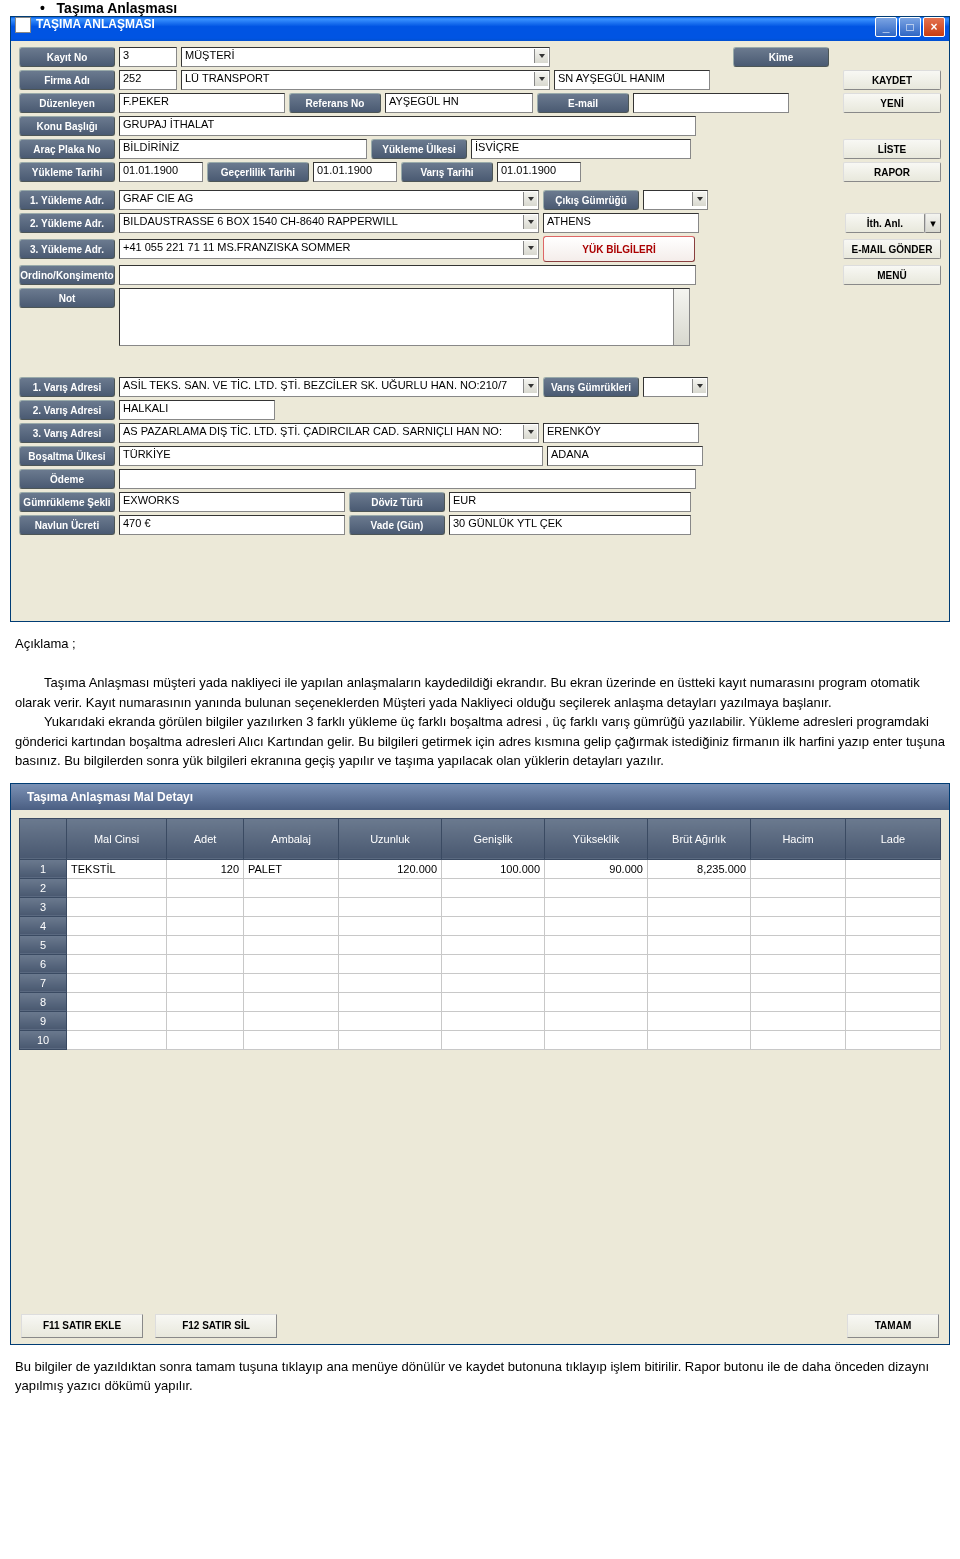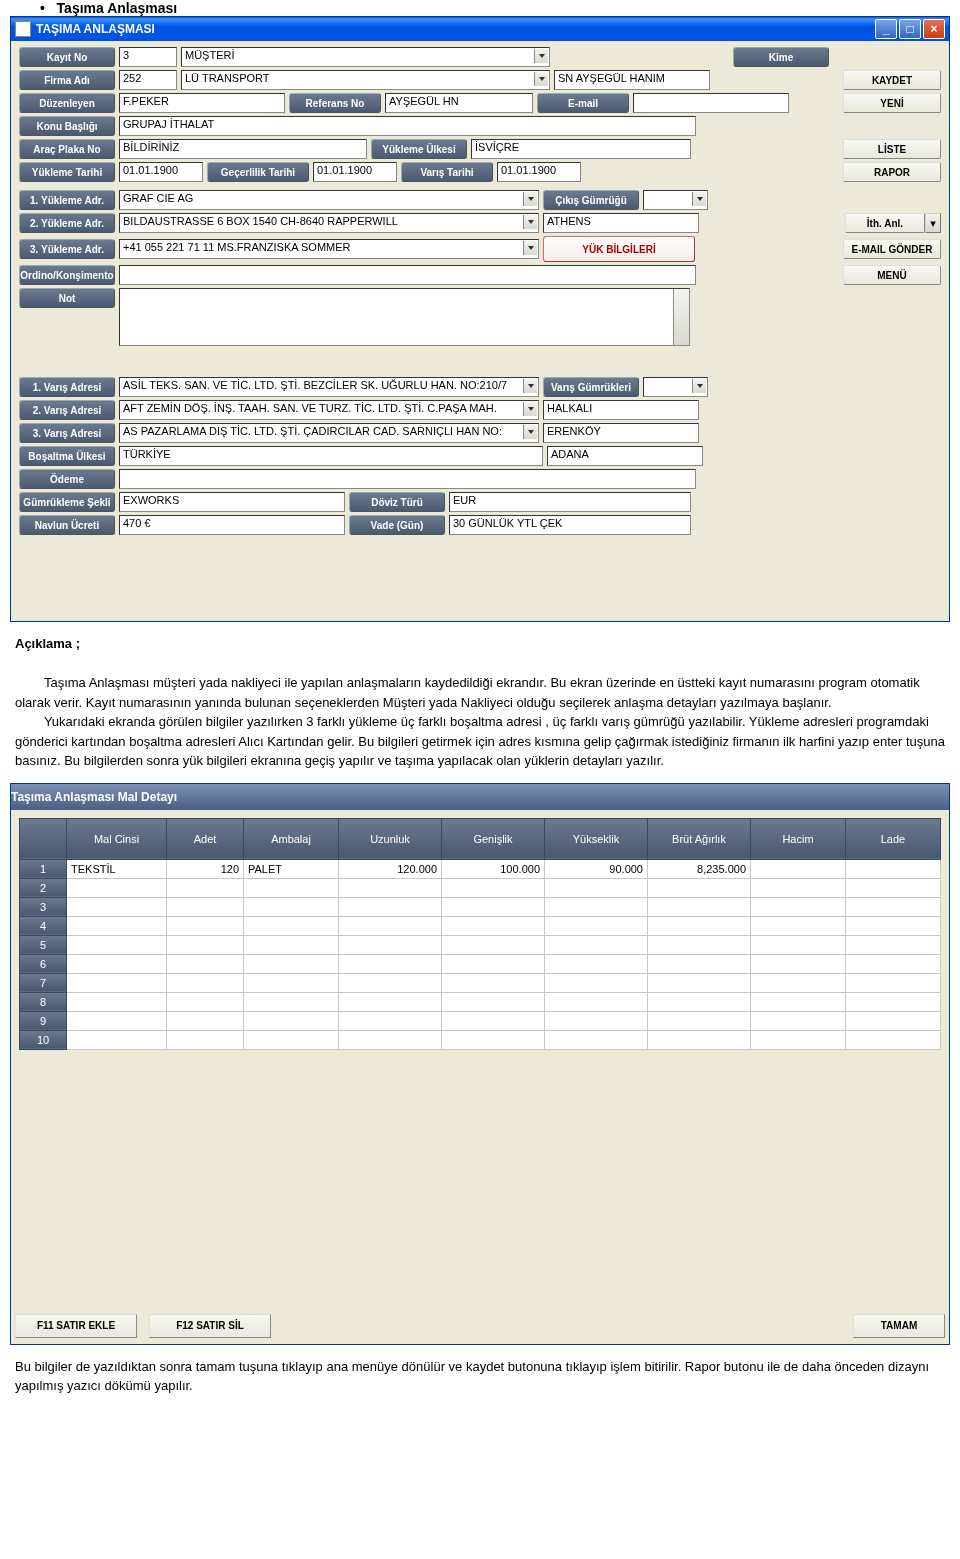--- a/index.html
+++ b/index.html
@@ -1,20 +1,20 @@
 <!DOCTYPE html>
 <html><head>
 <meta charset="utf-8">
 <style>
 body{margin:0;font:11px Arial,sans-serif;background:#fff;color:#000}
 .bullet{padding:0 40px;font:bold 14px Arial}
 .doc-text{padding:12px 15px;font:13px Arial;line-height:1.5}
-.doc-text b{font-weight:bold}
+.doc-text b{font-weight:normal}
 .win{background:#ece9d8;border:1px solid #003c74;margin:0 10px}
-.titlebar{height:24px;background:linear-gradient(#0058e6,#3a93ff 8%,#0054e3 40%,#0054e3 88%,#0050d0);display:flex;align-items:center;padding:0 4px;color:#fff;font:bold 12px Arial}
+.titlebar{height:24px;background:linear-gradient(#0058e6,#3a93ff 8%,#0054e3 40%,#0054e3 88%,#0050d0);display:flex;align-items:flex-start;padding:0 4px;color:#fff;font:bold 12px Arial}
 .titlebar .ticon{width:14px;height:14px;background:#fff;margin-right:5px;border:1px solid #888}
 .winbtns{margin-left:auto;display:flex;gap:2px}
 .winbtns div{width:20px;height:18px;border:1px solid #fff;border-radius:2px;background:linear-gradient(#7ba4e3,#2f66c4);display:flex;align-items:center;justify-content:center;font:bold 12px Arial;color:#fff}
 .winbtns .close{background:linear-gradient(#e57350,#c73c11)}
 .body{padding:6px 8px 20px;min-height:554px}
 .row{display:flex;align-items:center;margin-bottom:3px;gap:4px}
 .lbl{width:94px;height:18px;background:linear-gradient(#6b7a8f,#4a5a72);color:#fff;border:1px outset #9aa;border-radius:3px;display:flex;align-items:center;justify-content:center;font:bold 10px Arial}
 .lbl.sm{width:90px}
 .inp{height:16px;border:1px inset #888;background:#fff;padding:1px 3px;font:11px Arial}
 .inp.combo{padding-right:14px;position:relative}
@@ -23,28 +23,28 @@
 .cb{display:flex;align-items:center;gap:3px;margin-right:10px}
 .cb input{width:12px;height:12px}
 .cb label{font:bold 10px Arial}
 .sidebtn{width:96px;height:18px;background:linear-gradient(#f8f8f4,#e8e8dc);border:1px outset #ddd;border-radius:2px;display:flex;align-items:center;justify-content:center;font:bold 10px Arial}
 .redbtn{width:150px;height:24px;background:linear-gradient(#fff,#f4edea);border:1px outset #d66;border-radius:3px;display:flex;align-items:center;justify-content:center;color:#a00;font:bold 10px Arial}
 .ithanl{display:flex;align-items:center}
 .memo{flex:1;height:56px;border:1px inset #888;background:#fff;position:relative}
 .memo::after{content:'';position:absolute;right:0;top:0;width:15px;height:100%;background:linear-gradient(#f4f4f0,#d8d8cf);border-left:1px solid #888}
 .spacer{height:28px}
 
-.detailtitle{height:26px;background:linear-gradient(#7b91b5,#4a5e82);color:#fff;display:flex;align-items:center;padding-left:0;font:bold 12px Arial}
+.detailtitle{height:26px;background:linear-gradient(#7b91b5,#4a5e82);color:#fff;display:flex;align-items:center;padding-left:16px;font:bold 12px Arial}
 .grid{width:100%;border-collapse:collapse;font:11px "Microsoft Sans Serif",Arial;background:#fff}
 .grid th{background:linear-gradient(#6b7a8f,#495870);color:#fff;border:1px solid #3a4a62;padding:4px 12px;font:11px Arial;text-align:center;height:32px}
 .grid td{border:1px solid #c8c8c8;height:18px;padding:0 4px;text-align:right}
 .grid td:first-child{background:linear-gradient(#6b7a8f,#495870);color:#fff;text-align:center;width:22px;border:1px solid #3a4a62}
 .grid td.l{text-align:left}
 .detailwin{background:#ece9d8;border:1px solid #003c74;margin:0 10px}
-.detailfoot{padding:6px 4px;background:#ece9d8;display:flex;gap:12px}
+.detailfoot{padding:6px 10px;background:#ece9d8;display:flex;gap:12px}
 .detailfoot .spacer{flex:1;height:auto}
 .fbtn{width:120px;height:22px;background:linear-gradient(#f8f8f4,#e8e8dc);border:1px outset #ddd;display:flex;align-items:center;justify-content:center;font:bold 10px Arial}
 </style>
 </head>
 <body>
 
 <div class="bullet">•&nbsp;&nbsp;&nbsp;<span>Taşıma Anlaşması</span></div>
 
 <div class="win">
   <div class="titlebar">
@@ -157,21 +157,20 @@
 
     <div class="row">
       <div class="lbl">1. Varış Adresi</div>
       <div class="inp combo" style="width:401px">ASİL TEKS. SAN. VE TİC. LTD. ŞTİ. BEZCİLER SK. UĞURLU HAN. NO:210/7</div>
       <div class="lbl">Varış Gümrükleri</div>
       <div class="inp combo" style="width:46px"></div>
     </div>
 
     <div class="row">
       <div class="lbl">2. Varış Adresi</div>
-      <div class="inp combo" style="width:401px">AFT ZEMİN DÖŞ. İNŞ. TAAH. SAN. VE TURZ. TİC. LTD. ŞTİ. C.PAŞA MAH.</div>
       <div class="inp" style="width:148px">HALKALI</div>
     </div>
 
     <div class="row">
       <div class="lbl">3. Varış Adresi</div>
       <div class="inp combo" style="width:401px">AS PAZARLAMA DIŞ TİC. LTD. ŞTİ. ÇADIRCILAR CAD. SARNIÇLI HAN NO:</div>
       <div class="inp" style="width:148px">ERENKÖY</div>
     </div>
 
     <div class="row">

